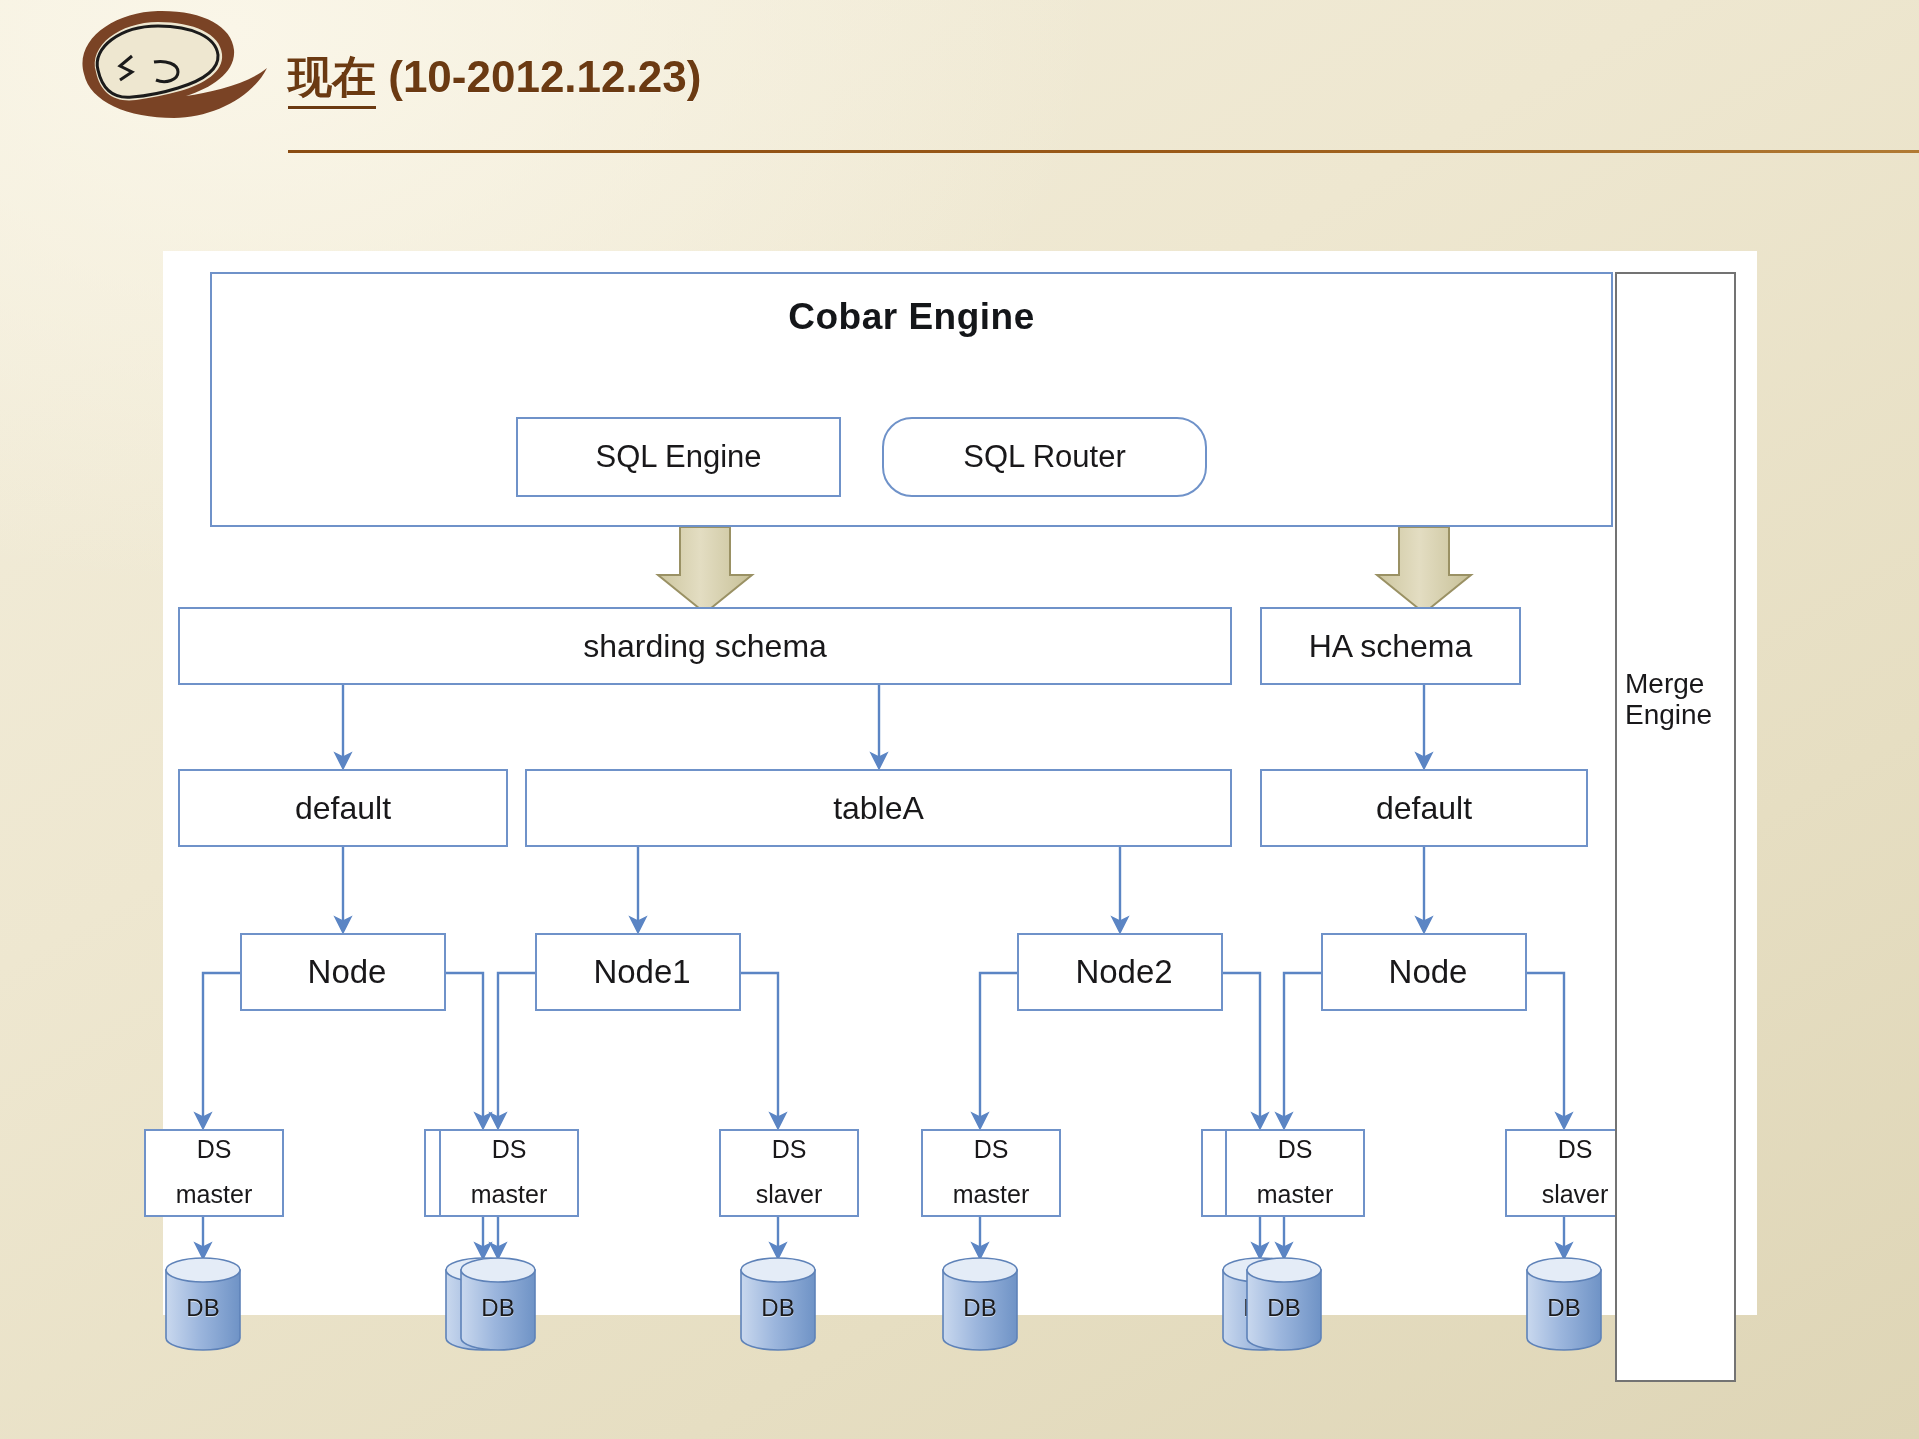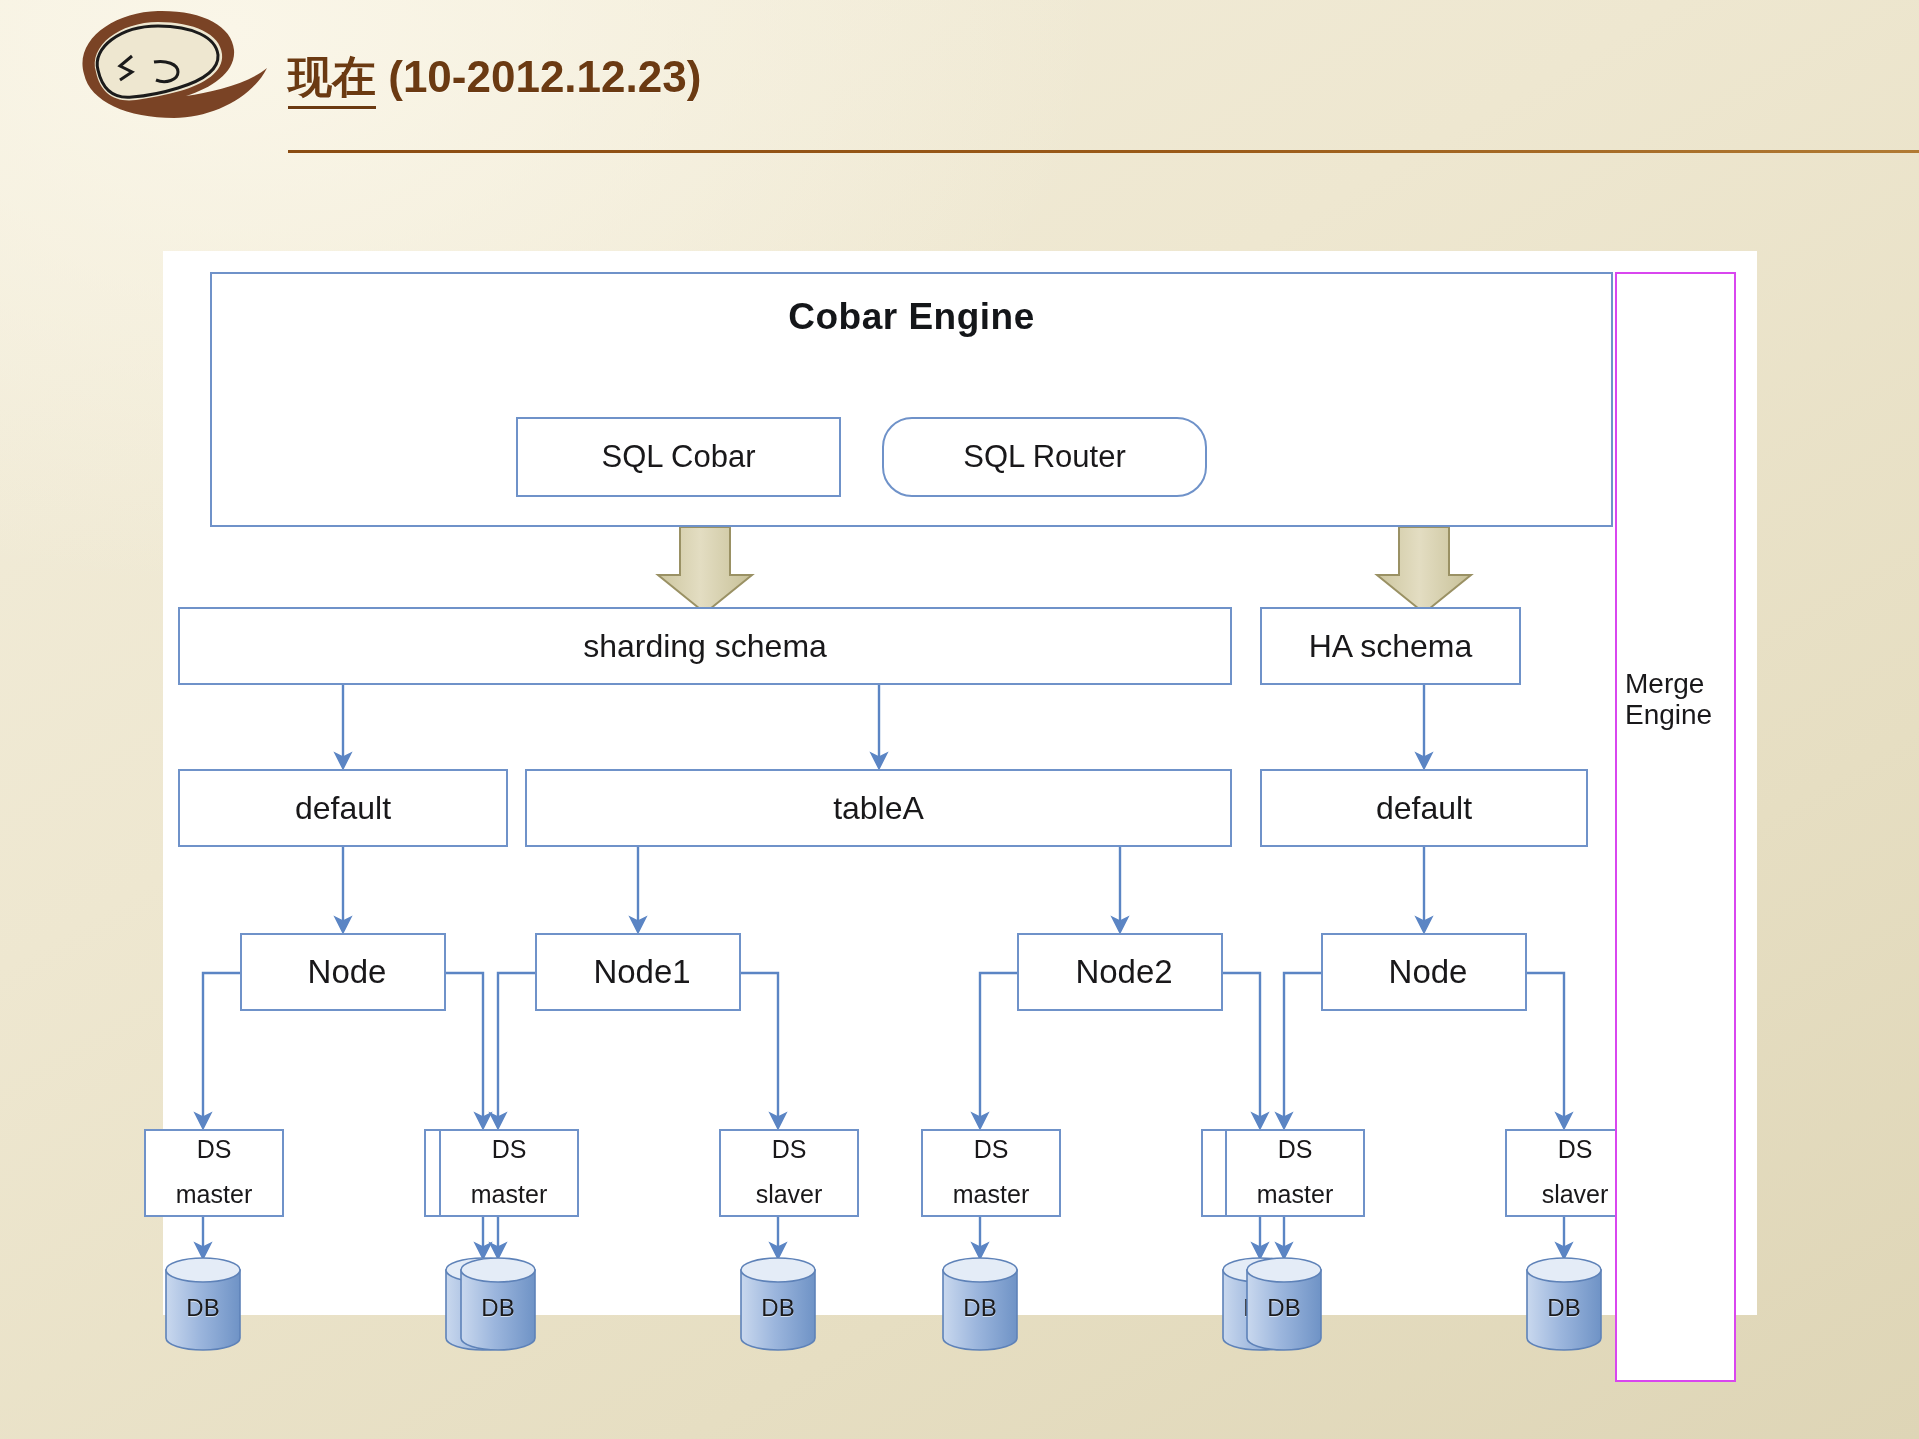--- a/index.html
+++ b/index.html
@@ -71,21 +71,21 @@
   #default-right { left:1097px; top:518px; width:328px; height:78px; font-size:32px; }
 
   .node { top:682px; width:206px; height:78px; font-size:33px;padding-left:8px; }
 
   .dsbox { top:878px; width:140px; height:88px; }
 
   
   #merge-engine {
     position:absolute; box-sizing:border-box;
     left:1452px; top:21px; width:121px; height:1110px;
-    border:2px solid #d946ef; background:#fff;
+    border:2px solid #737373; background:#fff;
   }
   #merge-label {
     position:absolute; left:8px; top:394px; width:105px;
     font-size:28px; line-height:1.12; color:#19181a;
   }
 
   
   .db { position:absolute; top:1003px; width:86px; height:100px; }
   .db svg { display:block; }
   .db .db-text {
@@ -166,21 +166,21 @@
       <path d="M335 966 L335 1000" stroke="#5b85c4" stroke-width="2.4" fill="none" marker-end="url(#ah)"></path>
       <path d="M615 966 L615 1000" stroke="#5b85c4" stroke-width="2.4" fill="none" marker-end="url(#ah)"></path>
       <path d="M817 966 L817 1000" stroke="#5b85c4" stroke-width="2.4" fill="none" marker-end="url(#ah)"></path>
       <path d="M1097 966 L1097 1000" stroke="#5b85c4" stroke-width="2.4" fill="none" marker-end="url(#ah)"></path>
       <path d="M1121 966 L1121 1000" stroke="#5b85c4" stroke-width="2.4" fill="none" marker-end="url(#ah)"></path>
       <path d="M1401 966 L1401 1000" stroke="#5b85c4" stroke-width="2.4" fill="none" marker-end="url(#ah)"></path>
     </svg>
 
     <div class="box" id="engine-box">
       <div id="engine-title">Cobar Engine</div>
-      <div class="box" id="sql-parser">SQL Cobar</div>
+      <div class="box" id="sql-parser">SQL Engine</div>
       <div class="box" id="sql-router">SQL Router</div>
     </div>
 
     <div class="box" id="sharding-schema">sharding schema</div>
     <div class="box" id="ha-schema">HA schema</div>
 
     <div class="box" id="default-left">default</div>
     <div class="box" id="tablea">tableA</div>
     <div class="box" id="default-right">default</div>
 

